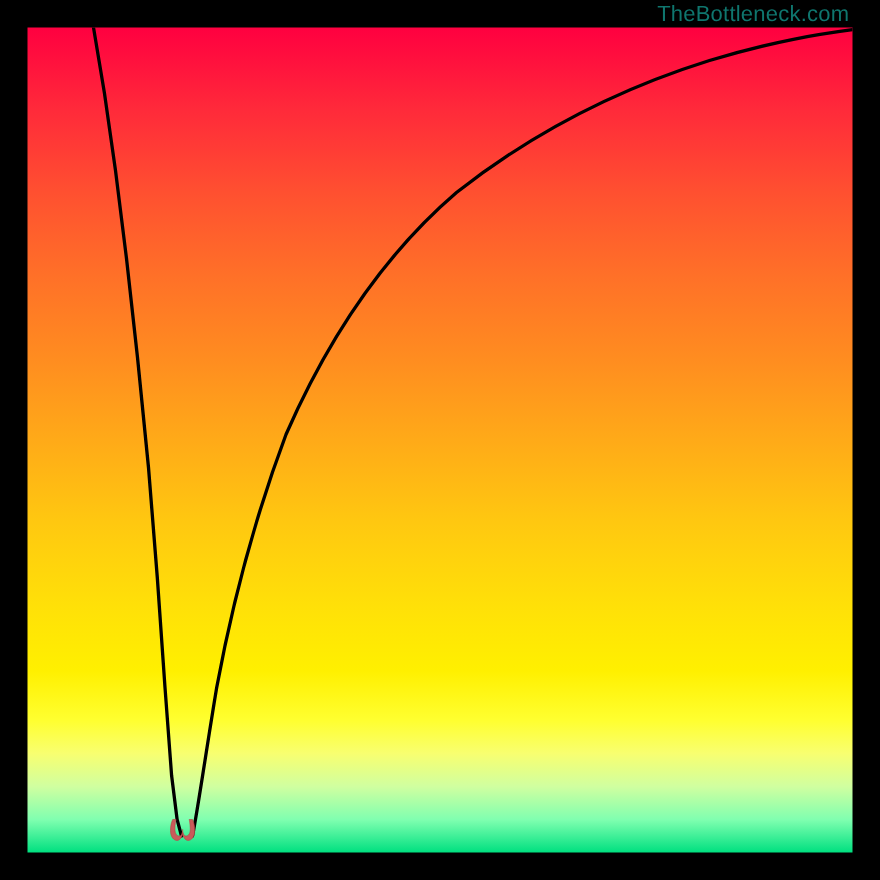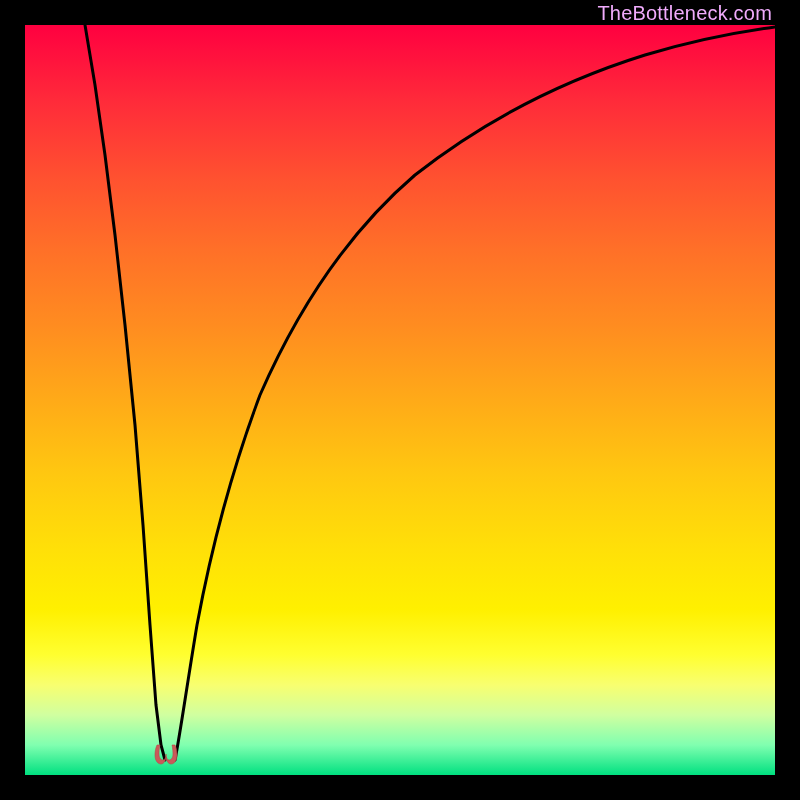--- a/index.html
+++ b/index.html
@@ -30,21 +30,21 @@
       #ffff30 84%,
       #f8ff70 88%,
       #d0ffa0 92%,
       #80ffb0 96%,
       #00e080 100%);
   }
   .watermark {
     position: absolute;
     top: 2px;
     right: 28px;
-    color: #f0abfc;
+    color: #0f766e;
     font-size: 20px;
     font-weight: 500;
     letter-spacing: 0.2px;
   }
   .curve-svg {
     position: absolute;
     left: 0;
     top: 0;
     width: 750px;
     height: 750px;

